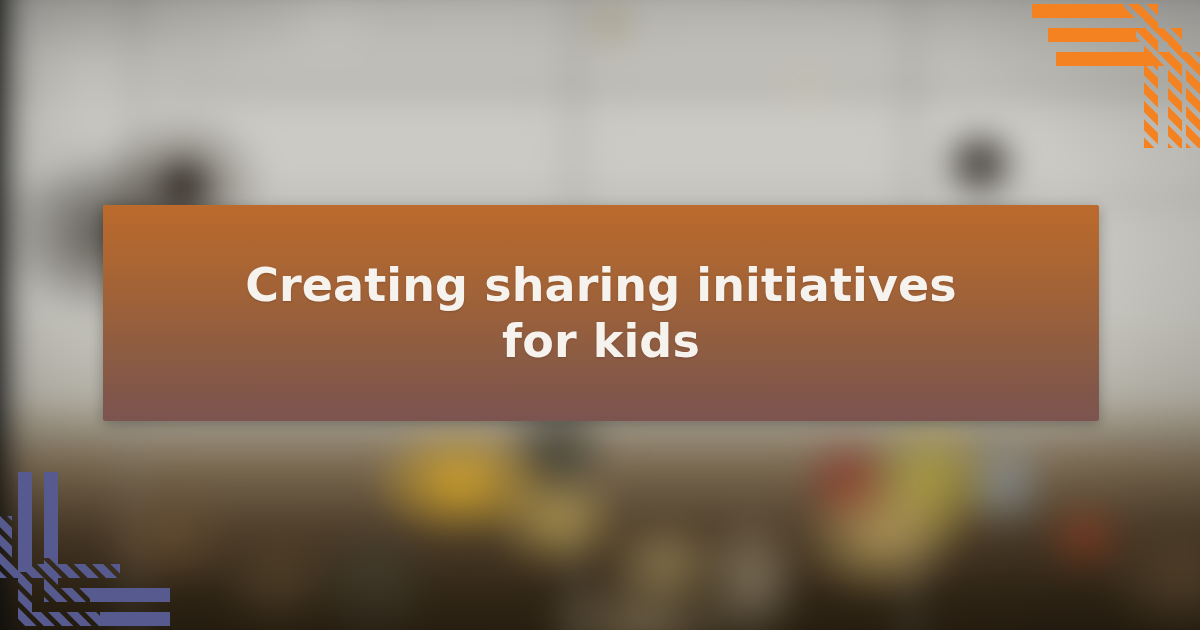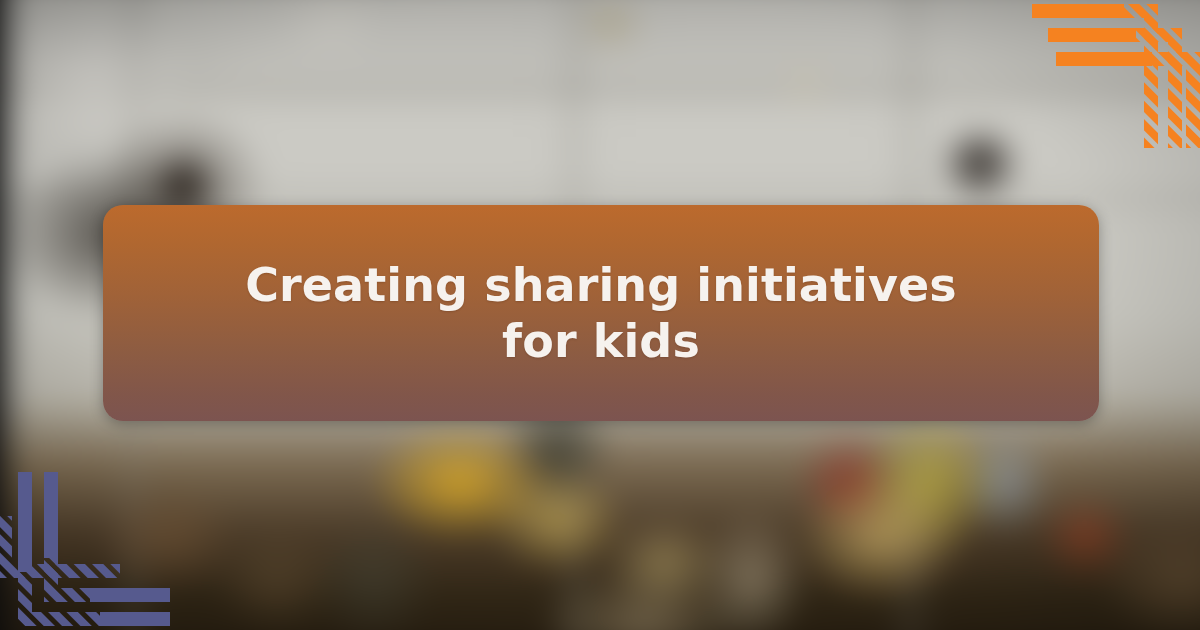--- a/index.html
+++ b/index.html
@@ -100,21 +100,21 @@
     background:
       linear-gradient(180deg, rgba(0,0,0,.18) 0%, rgba(0,0,0,0) 18%),
       radial-gradient(ellipse 900px 560px at 600px 300px, rgba(0,0,0,0) 52%, rgba(0,0,0,.30) 100%);
   }
 
   
   #banner {
     position:absolute;
     left:103px; top:205px;
     width:996px; height:216px;
-    border-radius:20px;
+    border-radius:2px;
     background:linear-gradient(180deg,
       #bc6a2d 0%,
       #b06730 18%,
       #a06238 42%,
       #8d5c42 68%,
       #81564a 88%,
       #7c5450 100%);
     box-shadow:0 3px 14px rgba(0,0,0,.30);
     
     clip-path:ellipse(72% 160% at 50% 50%);

